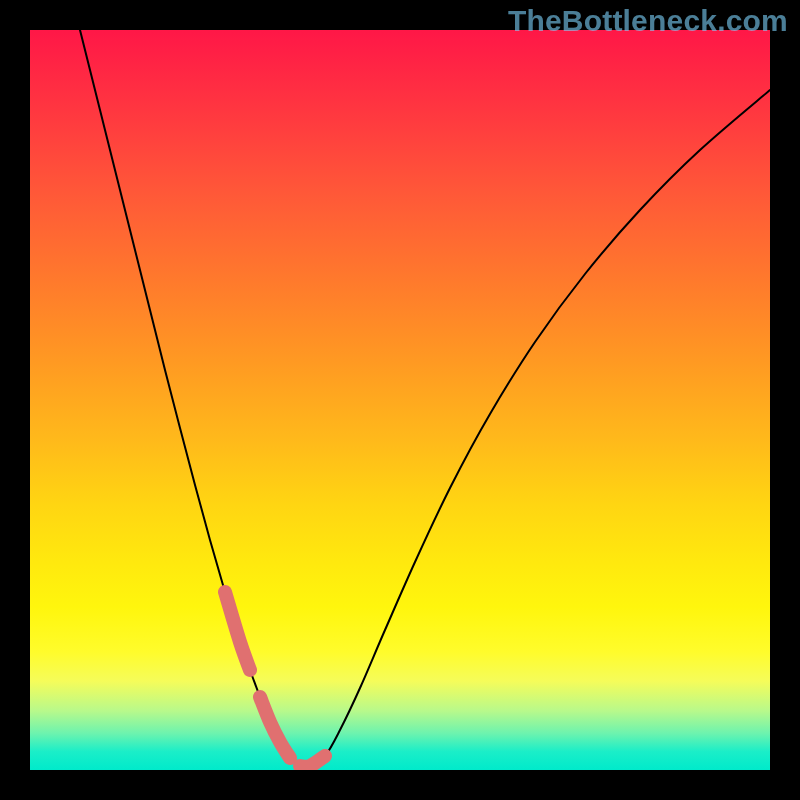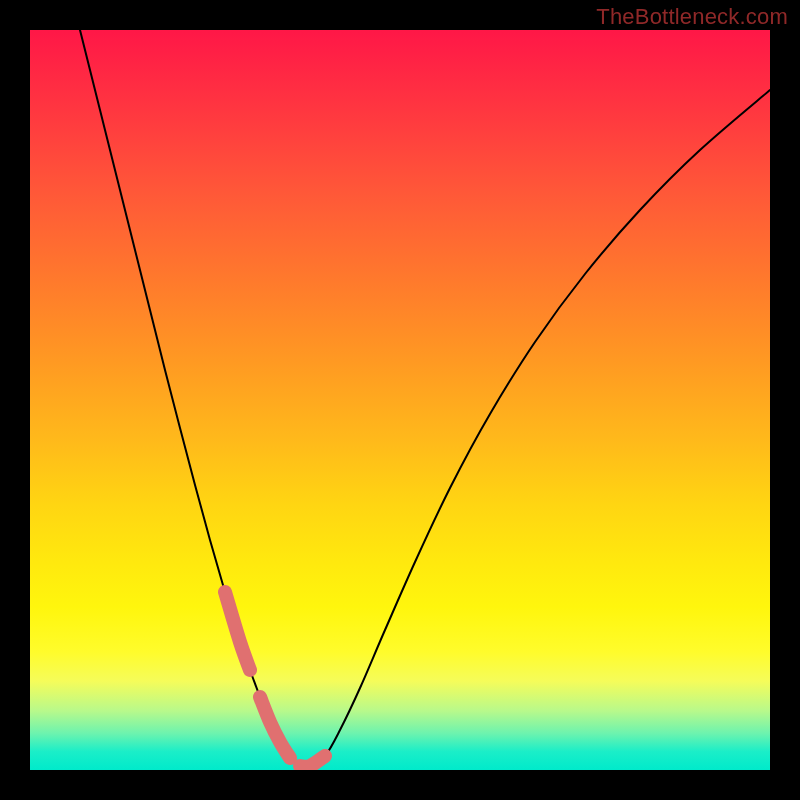--- a/index.html
+++ b/index.html
@@ -42,23 +42,23 @@
       #b8f98b 92%,
       #6ef3ae 95%,
       #1beec8 97.5%,
       #00eacb 100%
     );
   }
   .watermark {
     position: absolute;
     top: 4px;
     right: 12px;
-    color: #ef4444;
-    font-size: 22px;
-    font-weight: 400;
+    color: #7dd3fc;
+    font-size: 30px;
+    font-weight: 700;
     letter-spacing: 0.2px;
     opacity: 0.6;
     user-select: none;
   }
   svg.curve {
     position: absolute;
     top: 0;
     left: 0;
     width: 740px;
     height: 740px;

